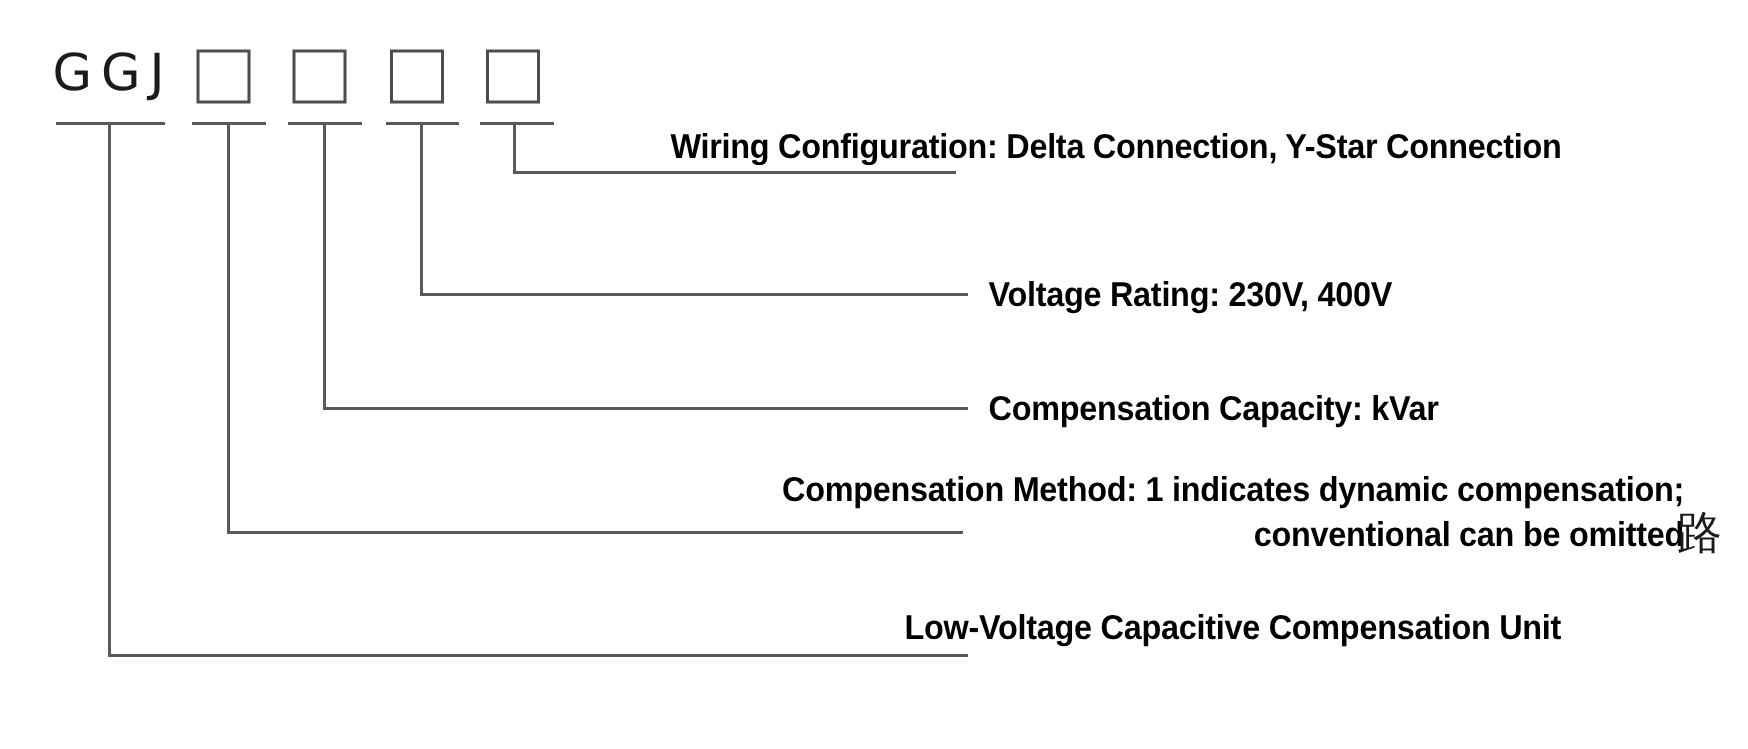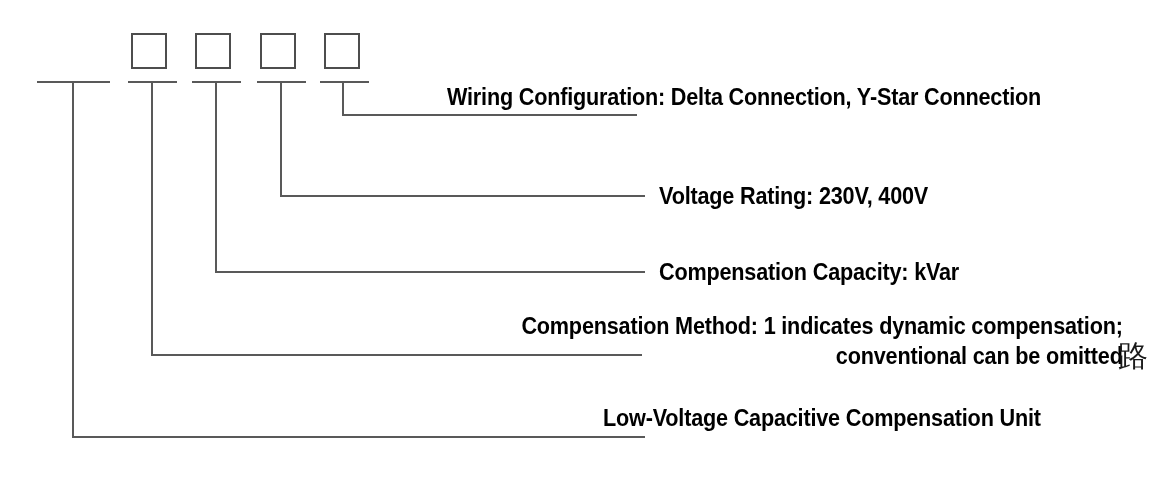--- a/index.html
+++ b/index.html
@@ -97,20 +97,21 @@
       <polyline points="281,82 281,196 645,196"></polyline>
 
       <polyline points="216,82 216,272 645,272"></polyline>
 
       <polyline points="152,82 152,355 642,355"></polyline>
 
       <polyline points="73,82 73,437 645,437"></polyline>
     </g>
   </svg>
 
+  <div class="code-text" style="left:35px; top:32px;">GGJ</div>
 
   <div class="slot-box" style="left:131px; top:33px; width:36px; height:36px;"></div>
   <div class="slot-box" style="left:195px; top:33px; width:36px; height:36px;"></div>
   <div class="slot-box" style="left:260px; top:33px; width:36px; height:36px;"></div>
   <div class="slot-box" style="left:324px; top:33px; width:36px; height:36px;"></div>
 
   <div class="label label-l1">Wiring Configuration: Delta Connection, Y-Star Connection</div>
 
   <div class="label label-l2">Voltage Rating: 230V, 400V</div>
 

